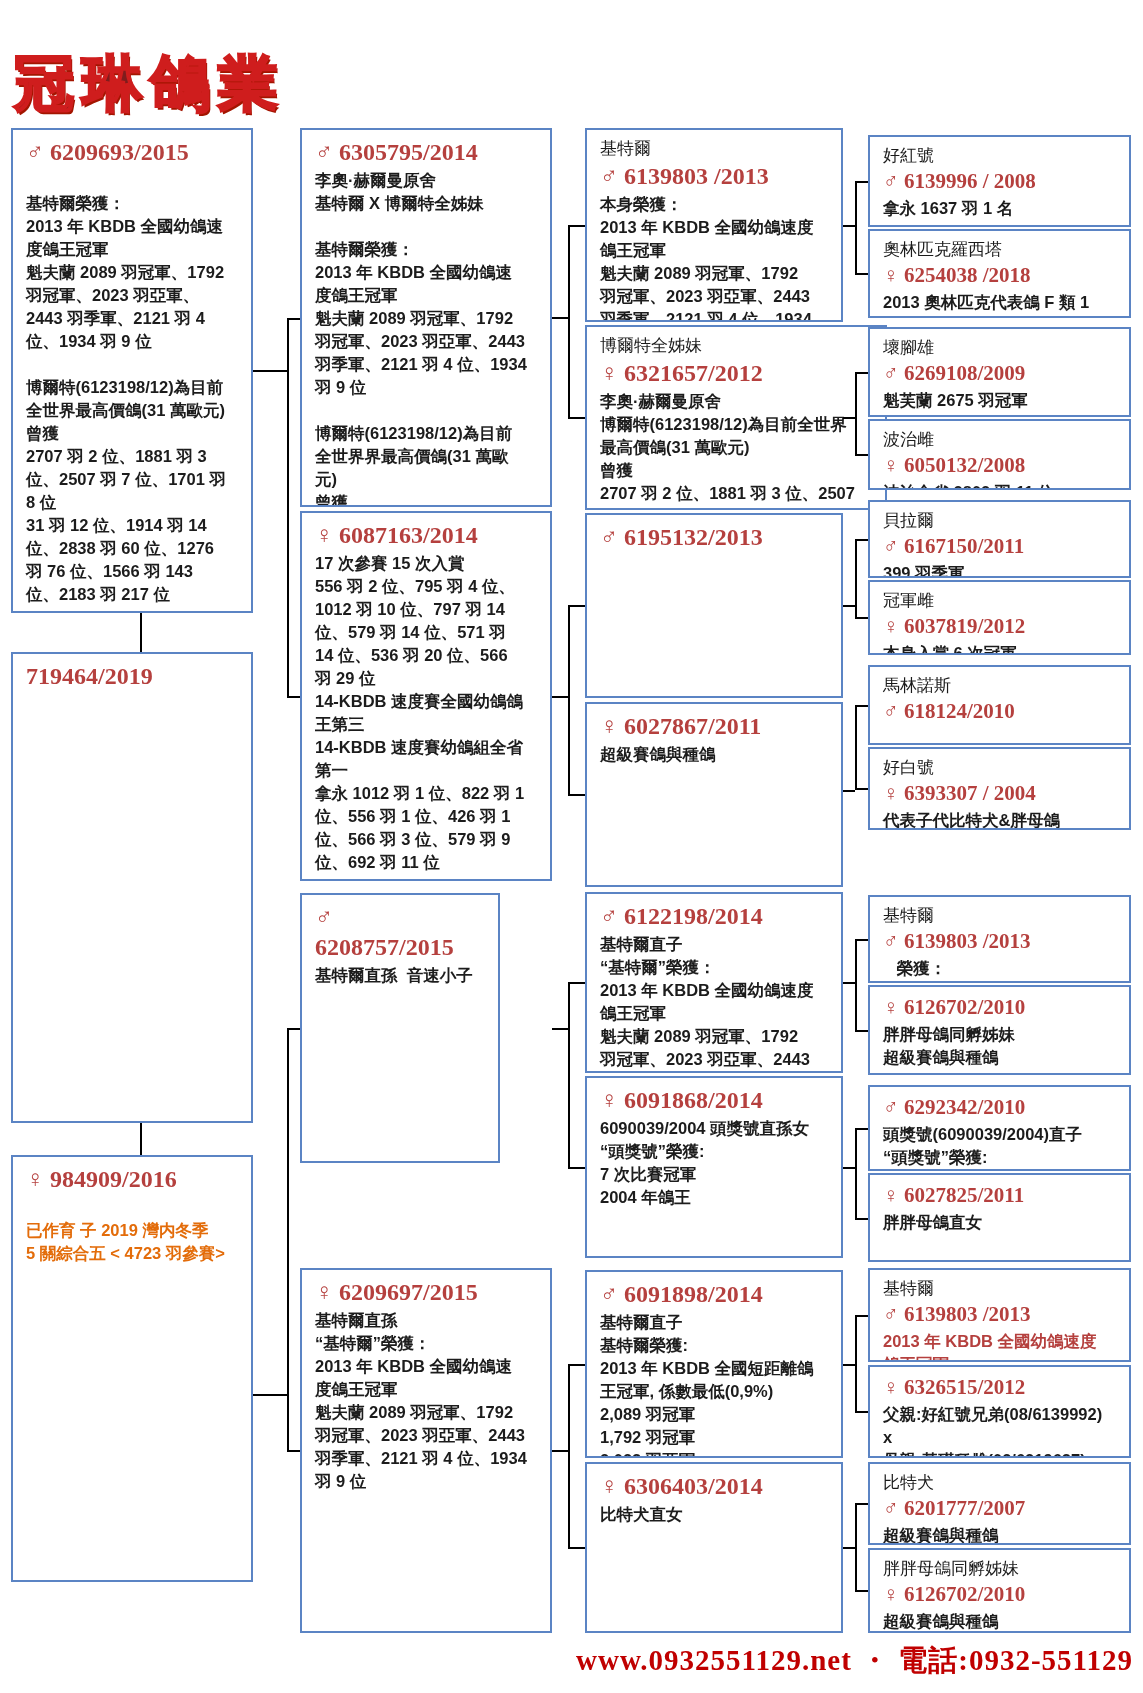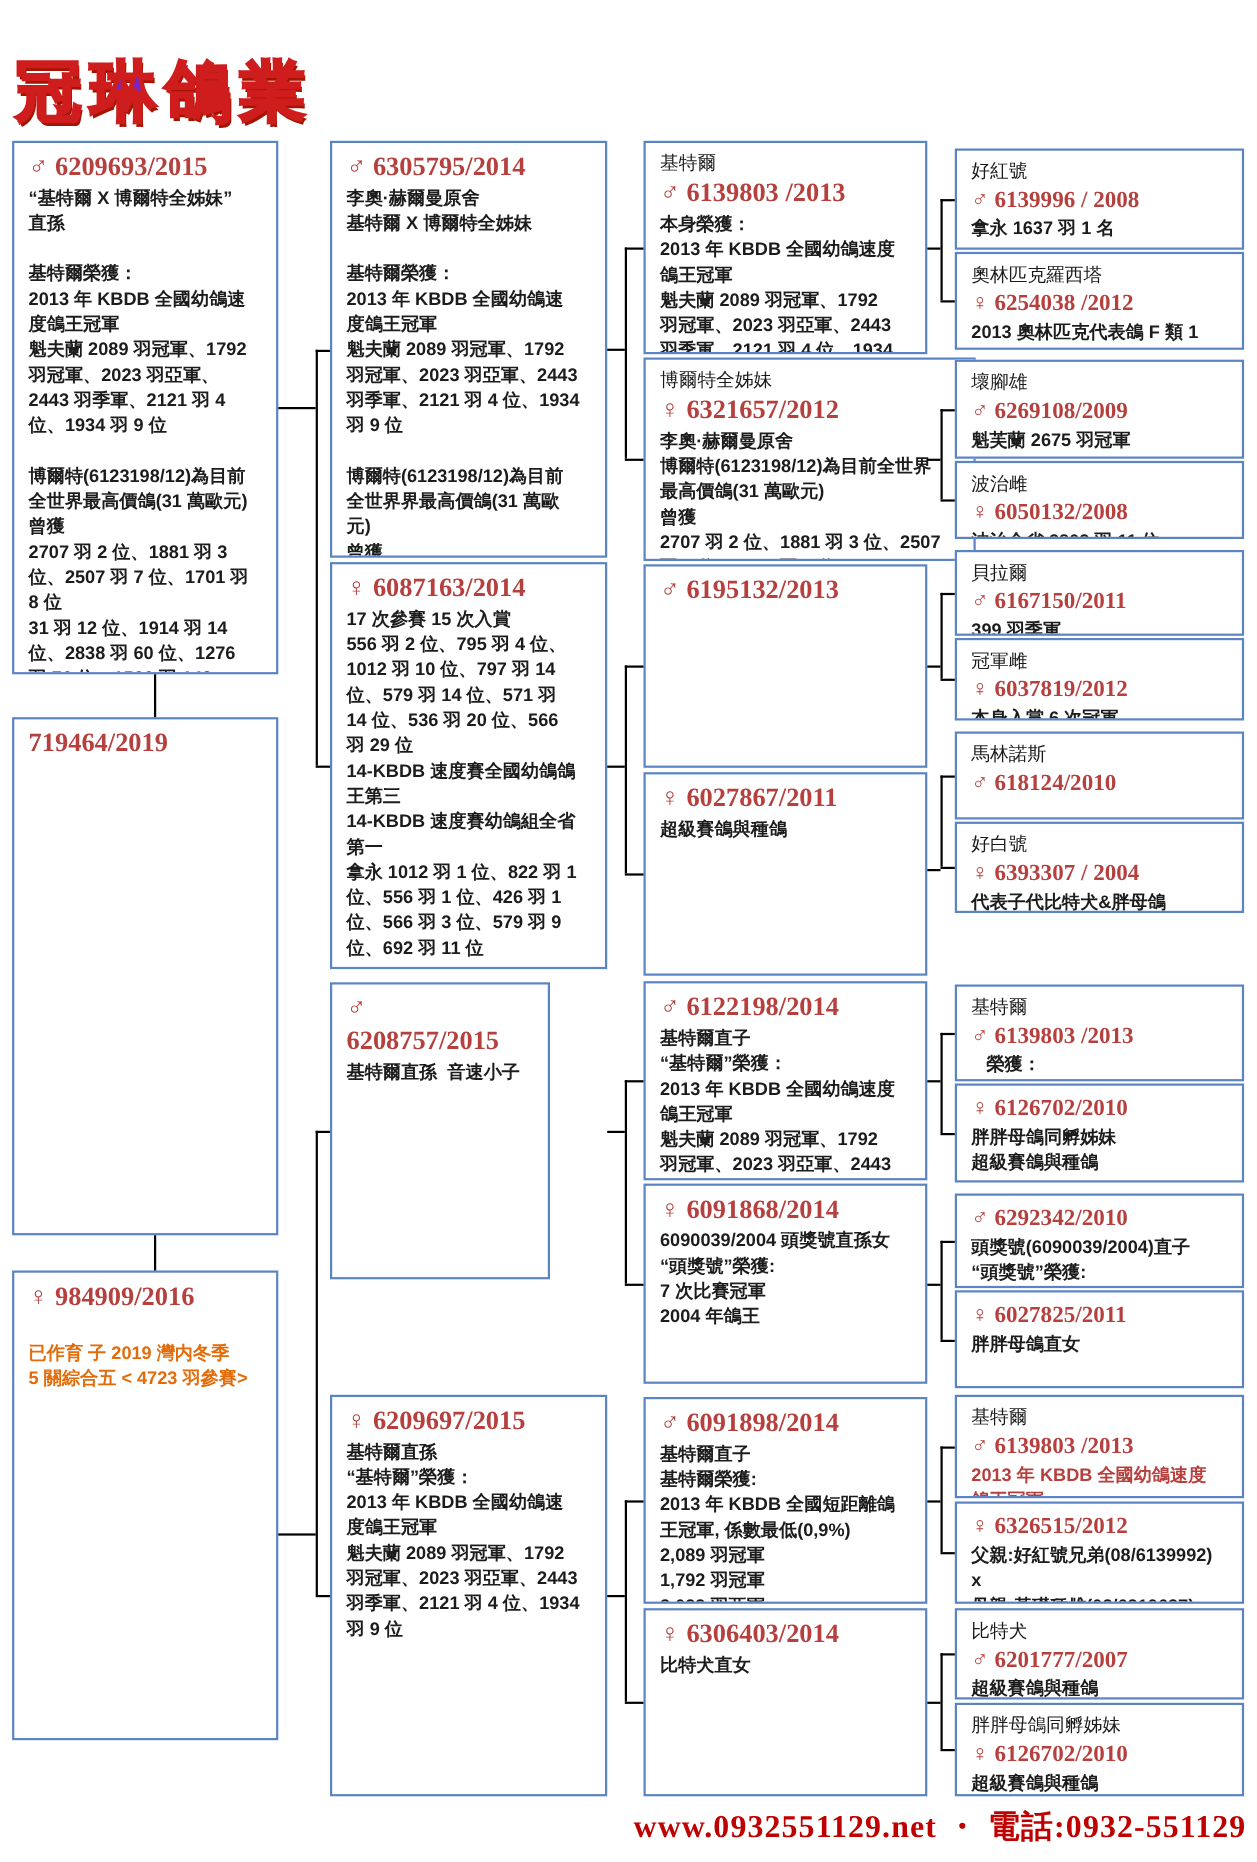--- a/index.html
+++ b/index.html
@@ -1,18 +1,18 @@
 <!DOCTYPE html>
 <html><head>
 <meta charset="utf-8">
 <style>
   html,body{margin:0;padding:0;background:#ffffff;}
   body{width:1143px;height:1693px;position:relative;font-family:"Liberation Sans",sans-serif;overflow:hidden;}
   .logo{position:absolute;left:14px;top:44px;font-family:"DejaVu Sans",sans-serif;font-weight:bold;
-        font-size:60px;letter-spacing:8px;color:#6d28d9;
+        font-size:60px;letter-spacing:8px;color:#7f1d1d;
         -webkit-text-stroke:2.5px #cf1d1d;text-shadow:2px 3px 0 #a31500;}
   .box{position:absolute;border:2px solid #5b84c4;background:#ffffff;box-sizing:border-box;
        padding:7px 23px 6px 13px;overflow:hidden;}
   .bname{font-family:"Liberation Serif",serif;font-size:17px;color:#1a1a1a;line-height:24px;white-space:pre-wrap;}
   .bid{font-family:"Liberation Serif",serif;font-weight:bold;color:#b5403e;font-size:24px;line-height:30px;
        margin-bottom:2px;white-space:pre-wrap;}
   .bid.sm{font-size:21px;line-height:27px;}
   .bline{font-size:16.5px;font-weight:700;color:#1c1c1c;line-height:23px;min-height:23px;white-space:pre-wrap;}
   .bline.red{color:#b5403e;}
   .bline.orange{color:#e36c0a;}
@@ -21,21 +21,20 @@
           font-weight:bold;font-size:29px;color:#c00000;letter-spacing:1px;}
 </style>
 </head>
 <body>
 
 <div class="logo">冠琳鴿業</div>
 
 <div id="chart">
     <div class="box" style="left: 11px; top: 128px; width: 242px; height: 485px;">
       <div class="bid ">♂ 6209693/2015</div>
-      <div class="bline">“基特爾 X 博爾特全姊妹” 直孫</div>
       <div class="bline"></div>
       <div class="bline">基特爾榮獲：</div>
       <div class="bline">2013 年 KBDB 全國幼鴿速度鴿王冠軍</div>
       <div class="bline">魁夫蘭 2089 羽冠軍、1792 羽冠軍、2023 羽亞軍、2443 羽季軍、2121 羽 4 位、1934 羽 9 位</div>
       <div class="bline"></div>
       <div class="bline">博爾特(6123198/12)為目前全世界最高價鴿(31 萬歐元)</div>
       <div class="bline">曾獲</div>
       <div class="bline">2707 羽 2 位、1881 羽 3 位、2507 羽 7 位、1701 羽 8 位</div>
       <div class="bline">31 羽 12 位、1914 羽 14 位、2838 羽 60 位、1276 羽 76 位、1566 羽 143 位、2183 羽 217 位</div>
     </div>
@@ -129,21 +128,21 @@
       <div class="bid ">♀ 6306403/2014</div>
       <div class="bline">比特犬直女</div>
     </div>
     <div class="box" style="left: 868px; top: 135px; width: 263px; height: 92px;">
       <div class="bname">好紅號</div>
       <div class="bid sm">♂ 6139996 / 2008</div>
       <div class="bline">拿永 1637 羽 1 名</div>
     </div>
     <div class="box" style="left: 868px; top: 229px; width: 263px; height: 89px;">
       <div class="bname">奧林匹克羅西塔</div>
-      <div class="bid sm">♀ 6254038 /2012</div>
+      <div class="bid sm">♀ 6254038 /2018</div>
       <div class="bline">2013 奧林匹克代表鴿 F 類 1 名</div>
     </div>
     <div class="box" style="left: 868px; top: 327px; width: 263px; height: 90px;">
       <div class="bname">壞腳雄</div>
       <div class="bid sm">♂ 6269108/2009</div>
       <div class="bline">魁芙蘭 2675 羽冠軍</div>
     </div>
     <div class="box" style="left: 868px; top: 419px; width: 263px; height: 71px;">
       <div class="bname">波治雌</div>
       <div class="bid sm">♀ 6050132/2008</div>

